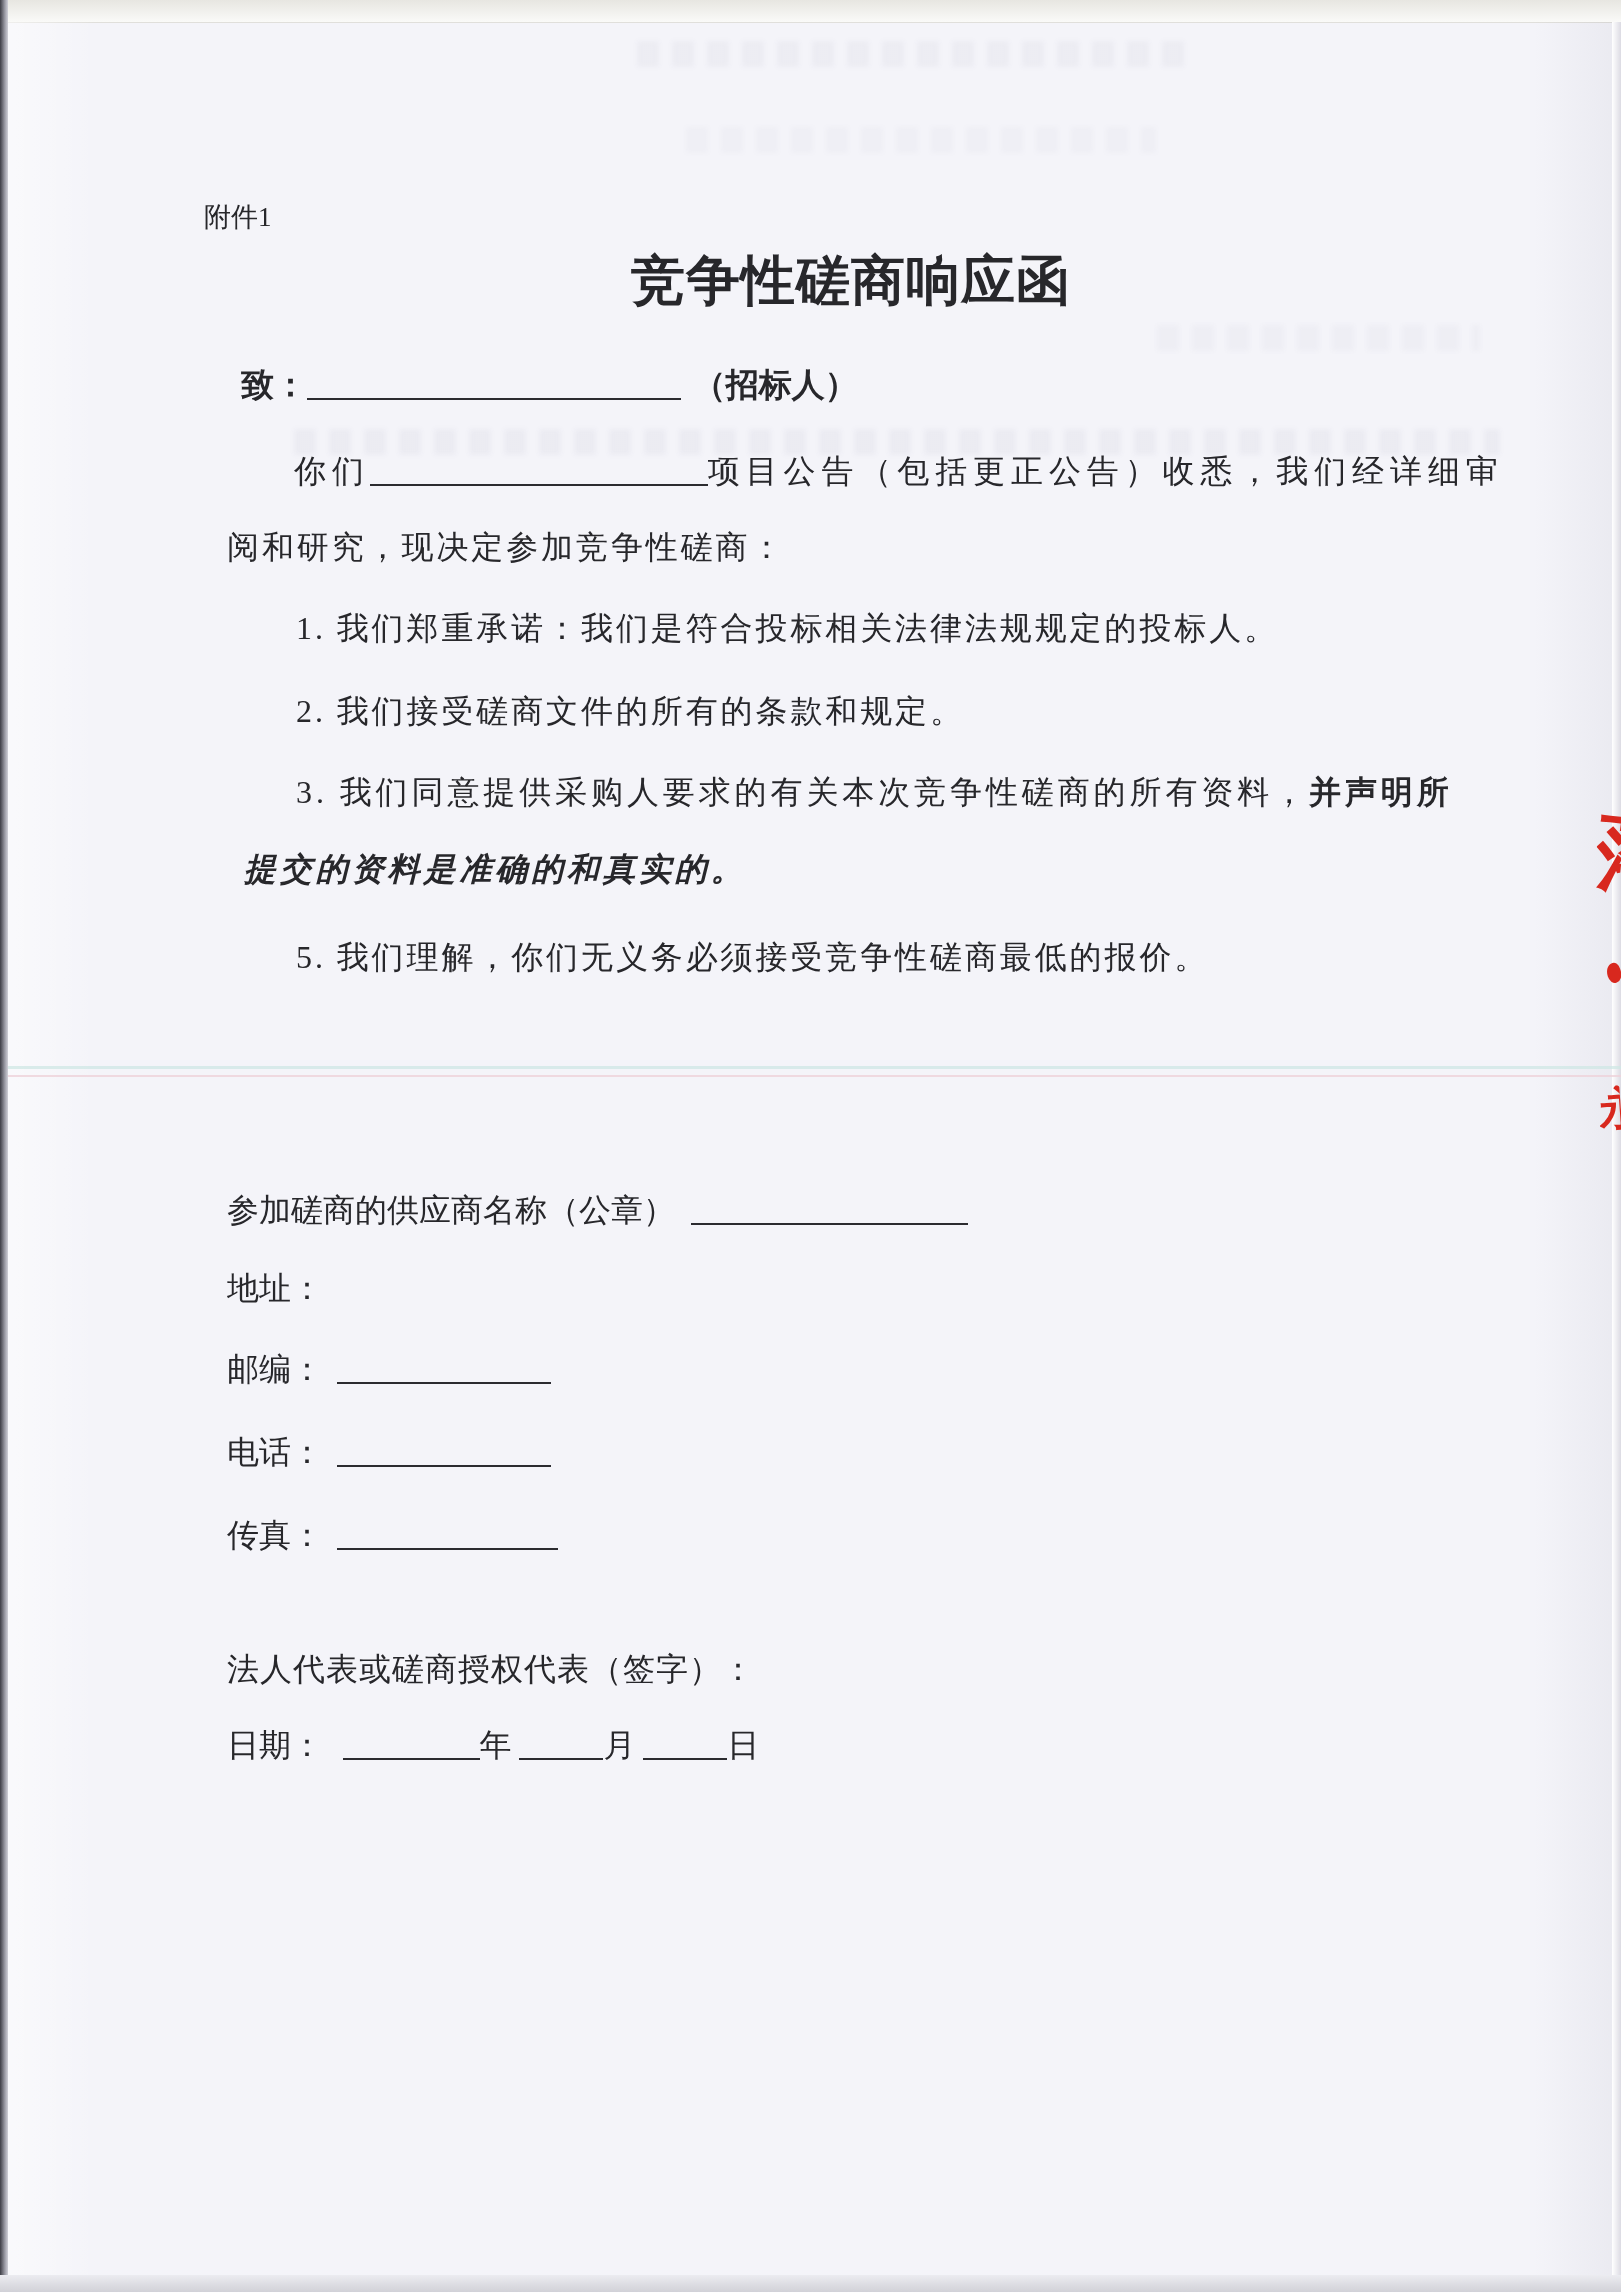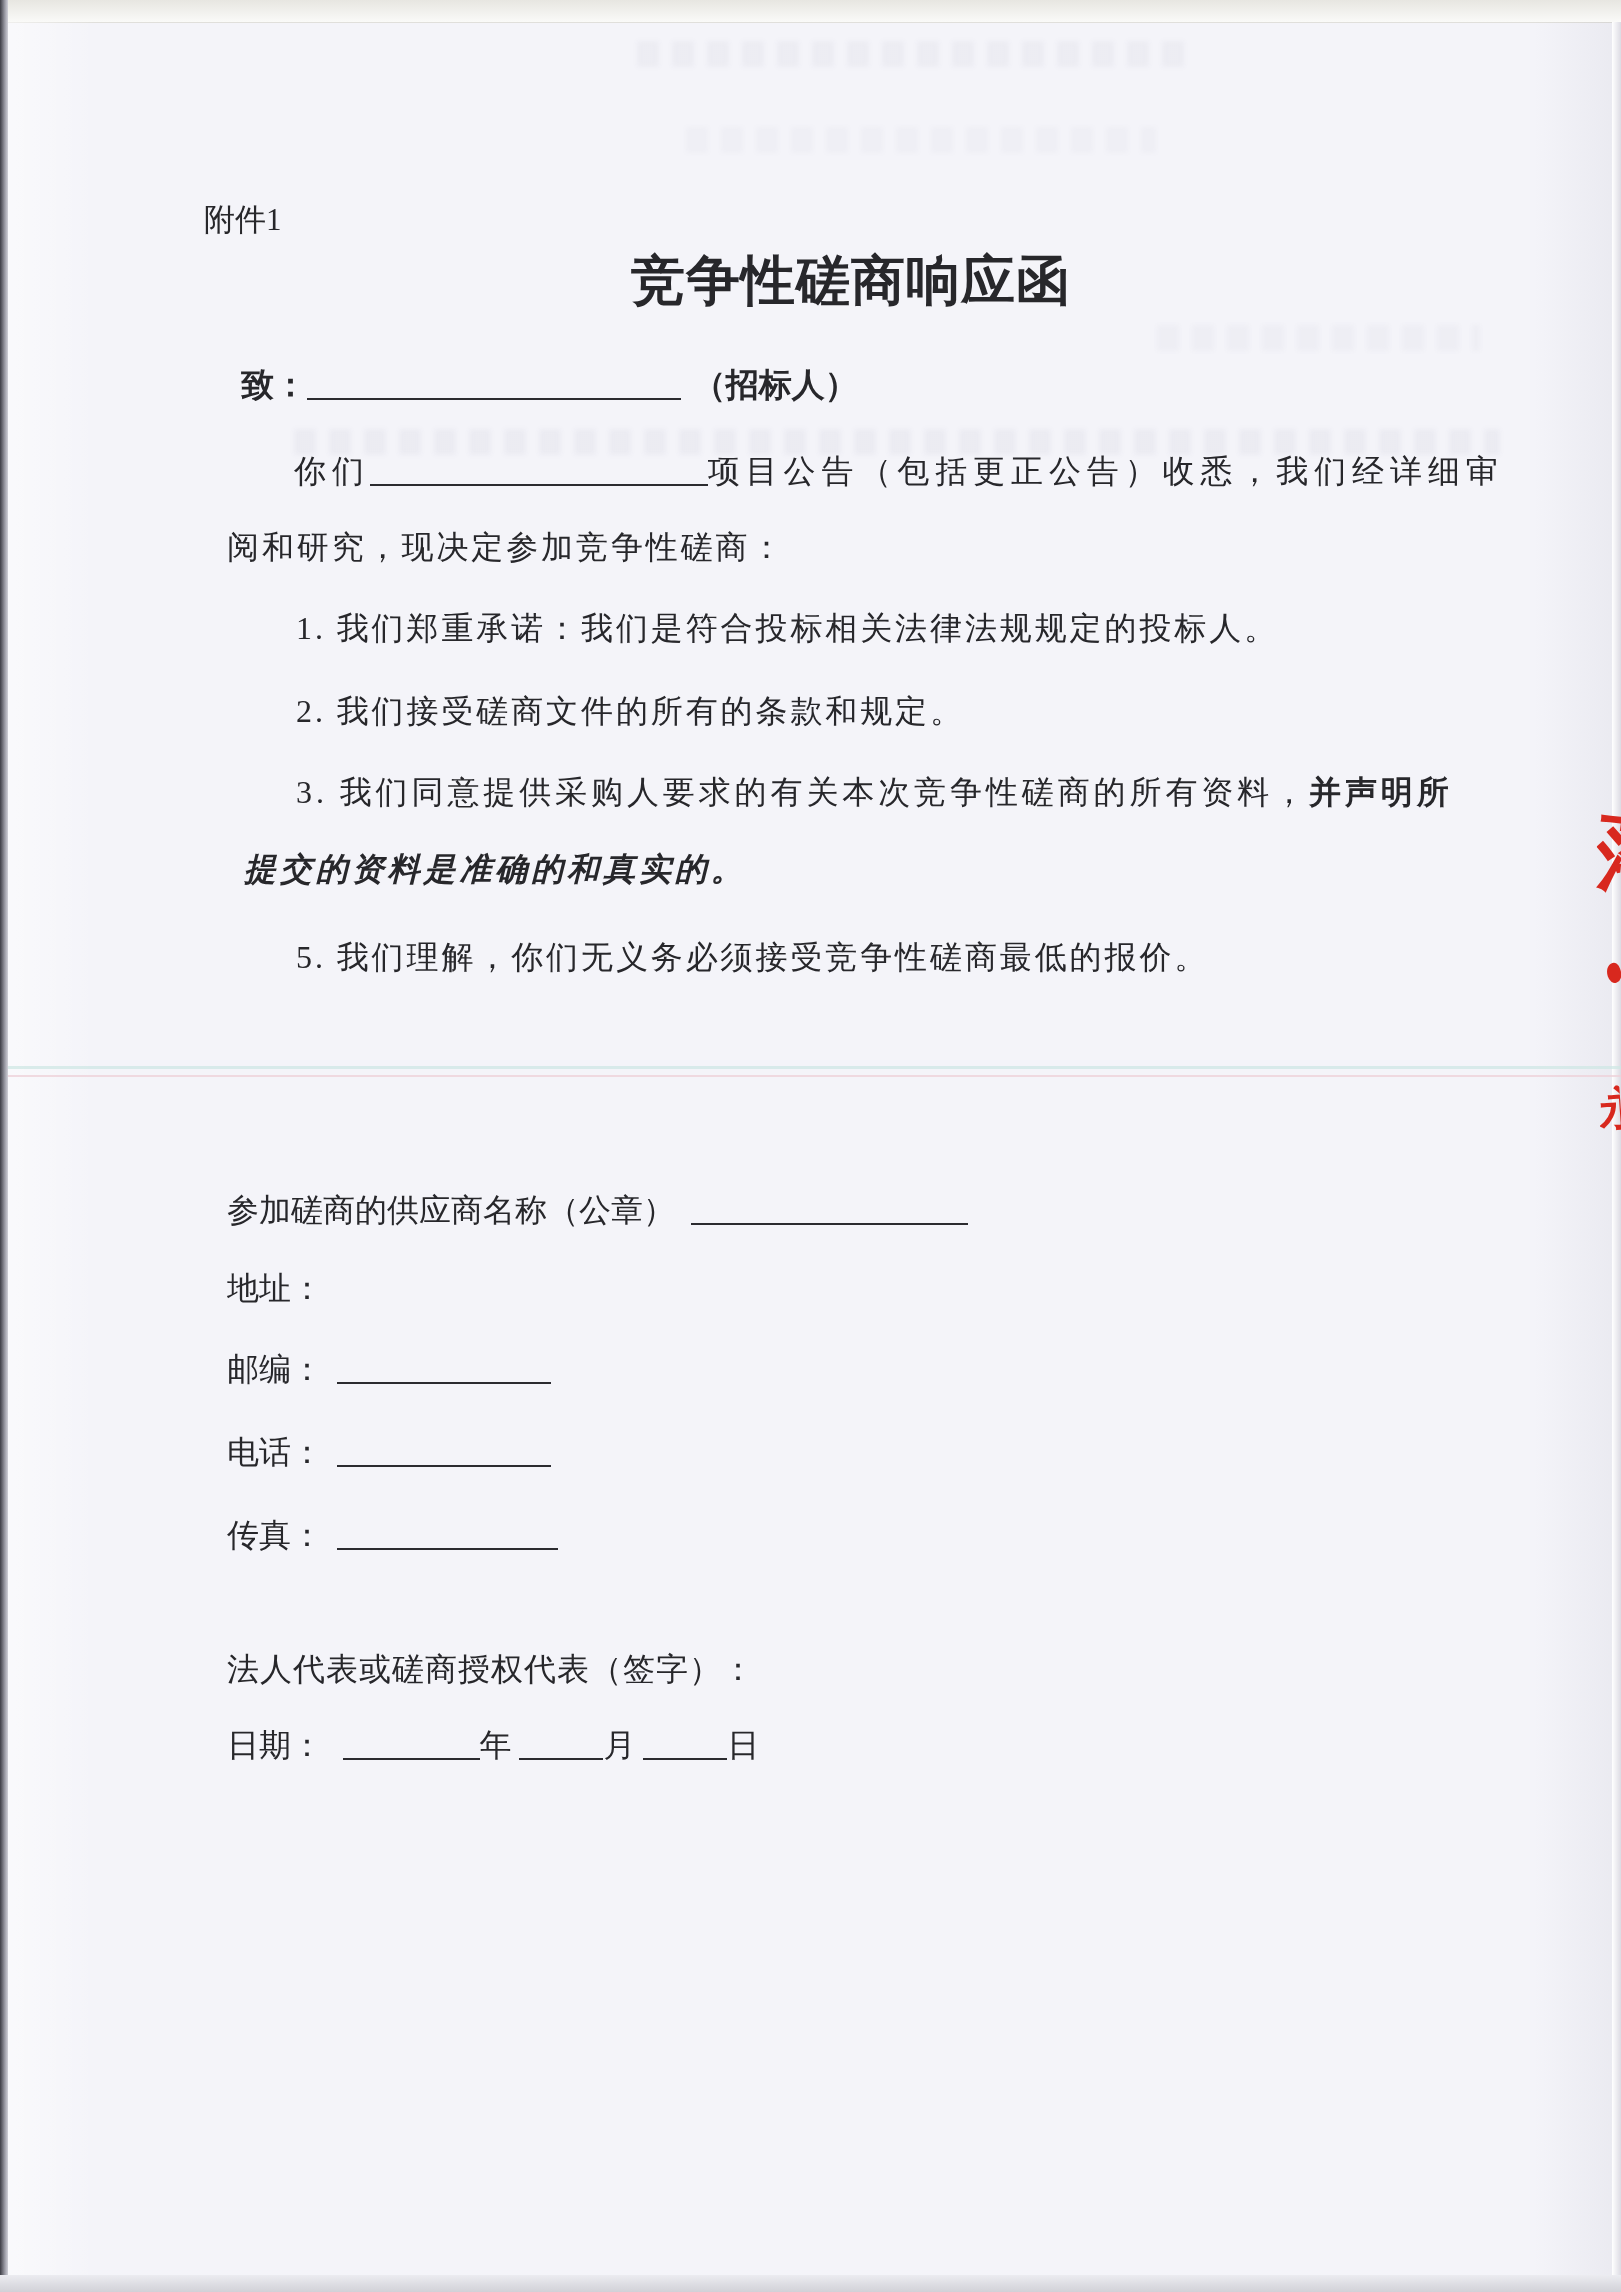--- a/index.html
+++ b/index.html
@@ -53,21 +53,21 @@
   <div class="edge-bottom"></div>
 
   <div class="ghost" style="top:41px;left:637px;width:549px;"></div>
   <div class="ghost" style="top:127px;left:686px;width:470px;opacity:.35;"></div>
   <div class="ghost" style="top:325px;left:1157px;width:323px;opacity:.4;"></div>
   <div class="ghost" style="top:429px;left:294px;width:1206px;opacity:.55;"></div>
 
   <div class="seam-cyan"></div>
   <div class="seam-pink"></div>
 
-  <div class="line" style="top:201px;left:204px;font-size:31px;">附件1</div>
+  <div class="line" style="top:201px;left:204px;font-size:27px;">附件1</div>
 
   <div class="line title" style="top:247px;left:631px;">竞争性磋商响应函</div>
 
   <div class="line" style="top:365px;left:241px;font-size:33px;">
     <span class="b">致：</span><span class="ul" style="width:374px;"></span><span class="b" style="margin-left:11.8px;">（招标人）</span>
   </div>
 
   <div class="line" style="top:527px;left:227px;letter-spacing:2.9px;">阅和研究，现决定参加竞争性磋商：</div>
   <div class="line" style="top:451px;left:294px;letter-spacing:5.9px;">
     <span>你们</span><span class="ul" style="width:338px;"></span><span>项目公告（包括更正公告）收悉，我们经详细审</span>

